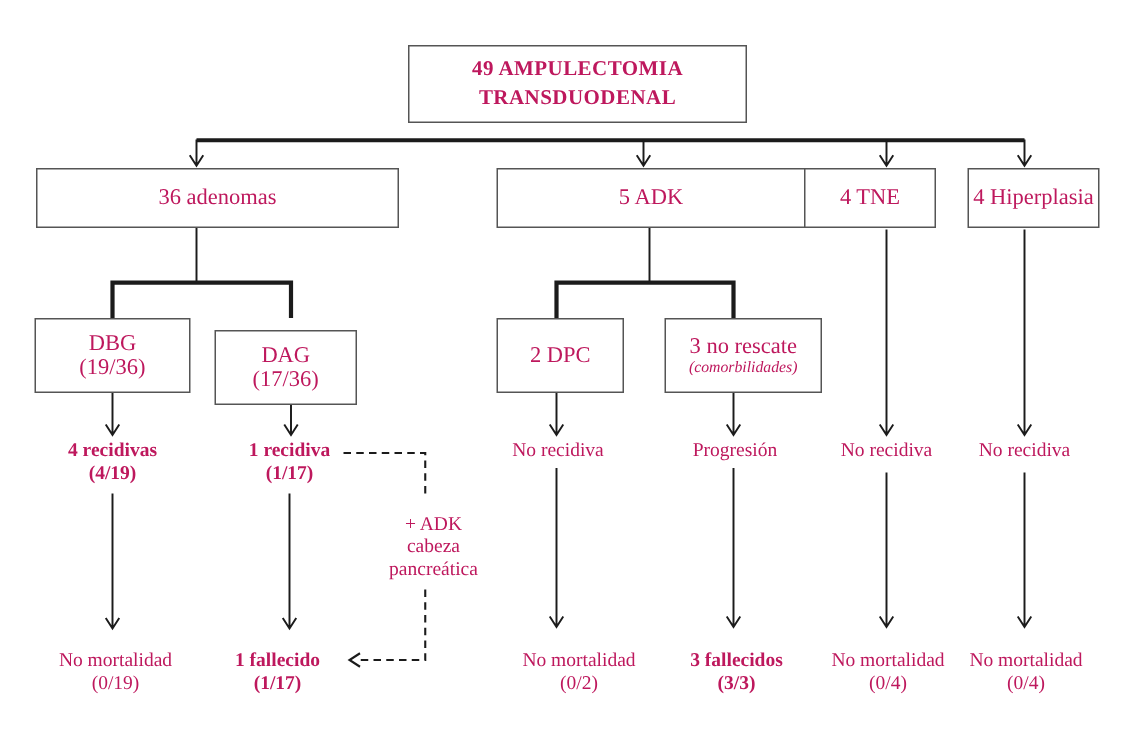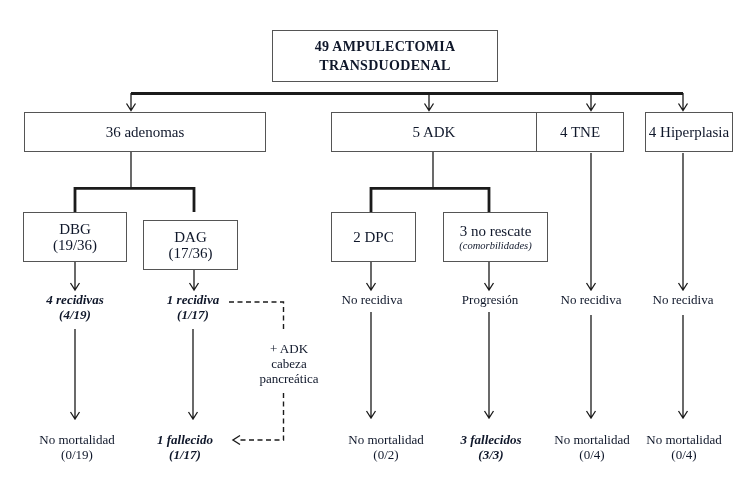--- a/index.html
+++ b/index.html
@@ -1,33 +1,33 @@
 <!DOCTYPE html>
 <html><head>
 <meta charset="utf-8">
 <style>
   html,body { margin:0; padding:0; background:#ffffff; }
   .canvas {
     position:relative; width:750px; height:504px; background:#ffffff;
-    font-family:"Liberation Serif","DejaVu Serif",serif; color:#0f172a;
+    font-family:"Liberation Serif","DejaVu Serif",serif; color:#be185d;
     overflow:hidden;
   }
   svg.connect { position:absolute; left:0; top:0; width:750px; height:504px; }
   .box {
     position:absolute; border:1px solid #555555; background:#ffffff;
     display:flex; flex-direction:column; align-items:center; justify-content:center;
     text-align:center; box-sizing:border-box;
   }
   .lbl  { font-size:15px; line-height:16px; white-space:nowrap; }
   .title-box .lbl { font-size:14px; font-weight:bold; line-height:19px; letter-spacing:.3px; }
   .txt {
     position:absolute; transform:translateX(-50%); text-align:center;
     font-size:13px; line-height:15px; white-space:nowrap;
   }
-  .bold { font-weight:bold;font-style:italic; }
+  .bold { font-weight:bold; }
   .italic { font-style:italic; font-size:10.5px; line-height:13px; }
 </style>
 </head>
 <body>
 
 <div class="canvas">
 
   <svg class="connect" viewBox="0 0 750 504">
     <g stroke="#1b1b1b" fill="none" stroke-width="1.3">
 

